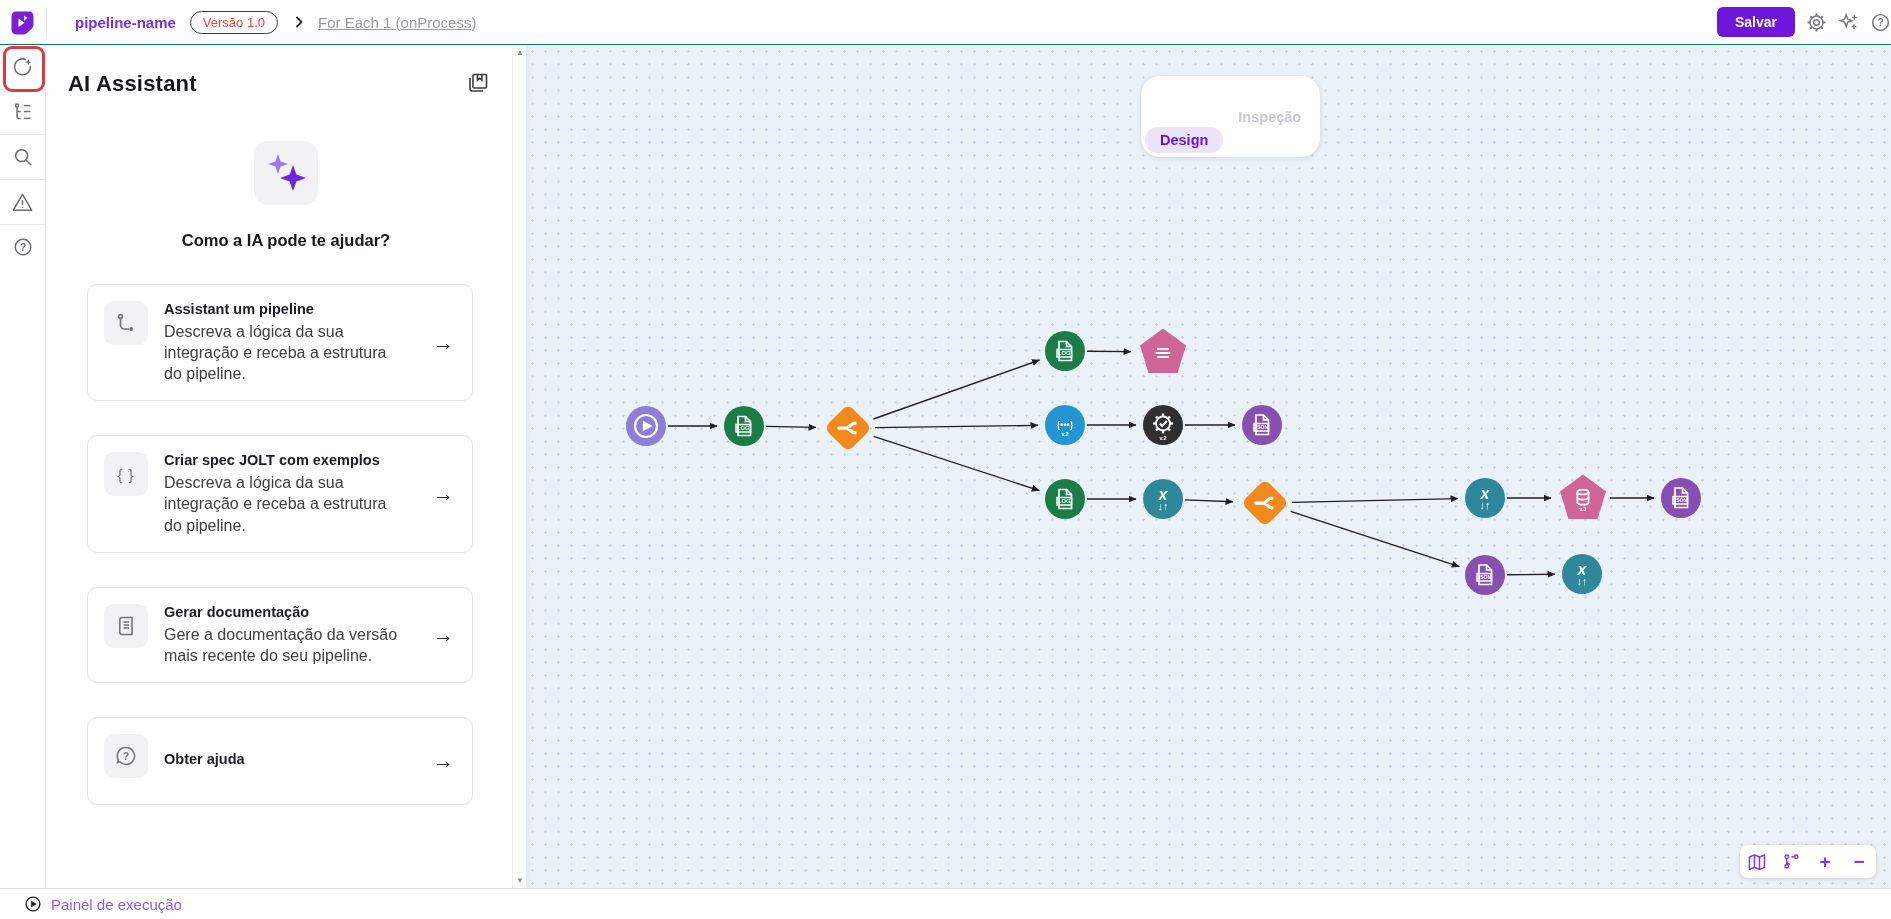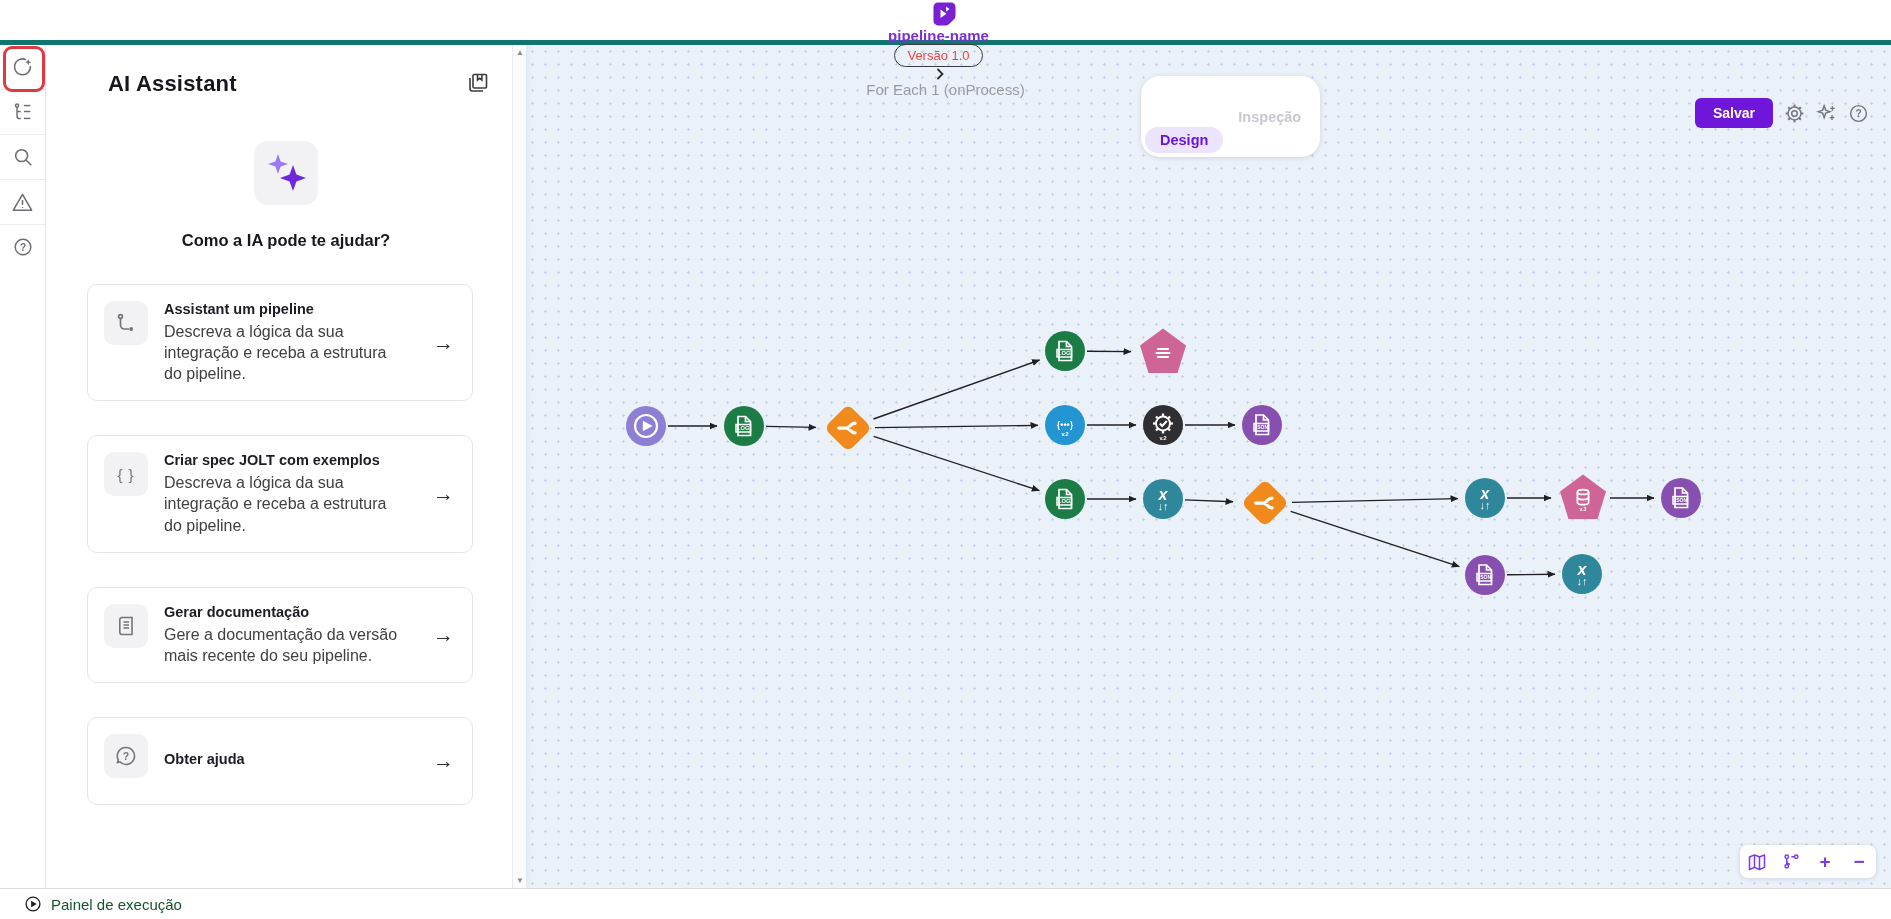--- a/index.html
+++ b/index.html
@@ -1,46 +1,46 @@
 <!DOCTYPE html>
 <html><head>
 <meta charset="utf-8">
 <style>
   * { margin:0; padding:0; box-sizing:border-box; }
   html,body { width:1891px; height:919px; overflow:hidden; background:#fff;
               font-family:"Liberation Sans", sans-serif; }
 
   
   .topbar { position:absolute; left:0; top:0; width:1891px; height:45px; background:#fff;
-            border-bottom:5px solid #0f766e; display:flex; align-items:center; z-index:30;flex-direction:column; }
+            border-bottom:1px solid #0f766e; display:flex; align-items:center; z-index:30; }
   .logo-wrap { width:46px; display:flex; justify-content:center; }
   .tb-divider { width:1px; height:26px; background:#e4e4e7; margin-right:28px; }
   .pipeline-name { color:#7b2fd9; font-size:15px; font-weight:bold; margin-right:14px; cursor:pointer; }
   .version-badge { border:1px solid #3a3a40; border-radius:13px; padding:3px 12px; font-size:13px;
                    color:#ef4444; margin-right:14px; }
   .crumb-sep { display:flex; align-items:center; margin-right:12px; }
-  .breadcrumb { color:#9a9aa3; font-size:15px; }
-  .tb-right { margin-left:auto; display:flex; align-items:center; gap:10px; padding-right:22px; }
+  .breadcrumb { color:#9a9aa3; font-size:15px;text-decoration:underline; }
+  .tb-right { margin-left:auto; display:flex; align-items:center; gap:10px; }
   .save-btn { background:#6e16d9; color:#fff; font-size:14px; font-weight:bold; border:none;
               border-radius:6px; padding:7px 18px; cursor:pointer; }
   .tb-icon { width:22px; height:22px; display:flex; align-items:center; justify-content:center; cursor:pointer; }
 
   
   .rail { position:absolute; left:0; top:45px; width:46px; height:843px; background:#fff;
           border-right:1px solid #e4e4e7; z-index:20; }
   .rail-item { height:44px; display:flex; align-items:center; justify-content:center; cursor:pointer; position:relative; }
   .rail-sep { height:1px; background:#ececef; margin:0 0; }
   .rail-item.highlight::after { content:""; position:absolute; left:3px; top:1px; width:36px; height:40px;
           border:3px solid #df3a42; border-radius:9px; }
 
   
   .panel { position:absolute; left:46px; top:45px; width:480px; height:843px; background:#fff;
            box-shadow:2px 0 6px rgba(0,0,0,.05); z-index:10; }
   .panel-header { display:flex; align-items:flex-start; justify-content:space-between; padding:26px 36px 0 22px; }
-  .panel-title { font-size:22px; font-weight:bold; color:#17171f; letter-spacing:.2px;margin-left:40px; }
+  .panel-title { font-size:22px; font-weight:bold; color:#17171f; letter-spacing:.2px; }
   .panel-book { cursor:pointer; }
   .spark-illustration { width:64px; height:64px; background:#f2f2f4; border-radius:14px; margin:42px auto 0 auto;
            display:flex; align-items:center; justify-content:center; position:relative; }
   .panel-question { text-align:center; font-size:16.5px; font-weight:bold; color:#17171f; margin-top:26px; }
   .cards { margin-top:34px; padding-left:41px; }
   .card { width:386px; border:1px solid #e4e4e7; border-radius:10px; background:#fff; margin-bottom:34px;
           display:flex; align-items:center; padding:16px 18px 16px 16px; cursor:pointer; min-height:88px; }
   .card-icon { width:44px; height:44px; border-radius:10px; background:#f2f2f4; flex:none;
           display:flex; align-items:center; justify-content:center; align-self:flex-start; }
   .card-body { margin-left:16px; width:238px; }
@@ -78,21 +78,21 @@
 
   .zoom-toolbar { position:absolute; left:1214px; top:800px; width:136px; height:33px; background:#fff;
             border-radius:8px; box-shadow:0 1px 5px rgba(40,40,80,.15);
             display:flex; align-items:center; justify-content:space-around; }
   .zt-btn { width:26px; height:26px; display:flex; align-items:center; justify-content:center; cursor:pointer;
             color:#7c3aed; font-size:19px; font-weight:bold; }
 
   
   .footer { position:absolute; left:0; bottom:0; width:1891px; height:31px; background:#fff;
             border-top:1px solid #d9d9de; display:flex; align-items:center; padding-left:24px; z-index:40; }
-  .footer-label { font-size:15px; color:#14532d; margin-left:9px; cursor:pointer; }
+  .footer-label { font-size:15px; color:#8b5cf6; margin-left:9px; cursor:pointer; }
 </style>
 </head>
 <body>
 
 <div class="topbar">
   <div class="logo-wrap">
     <svg width="27" height="27" viewBox="0 0 27 27">
       <path d="M6 2.5 h13 a4.5 4.5 0 0 1 4.5 4.5 v9 a4.5 4.5 0 0 1 -1.4 3.2 l-5 4.9 a4.5 4.5 0 0 1 -3.1 1.3 h-8 a4.5 4.5 0 0 1 -4.5 -4.5 v-14 a4.5 4.5 0 0 1 4.5 -4.4 z" fill="#7a1fd1"></path>
       <path d="M8.5 9.5 l6 4.2 -6 4.2 z" fill="#fff"></path>
       <path d="M14 6.5 l3.5 2.6 -3.5 2.6 z" fill="#fff"></path>

